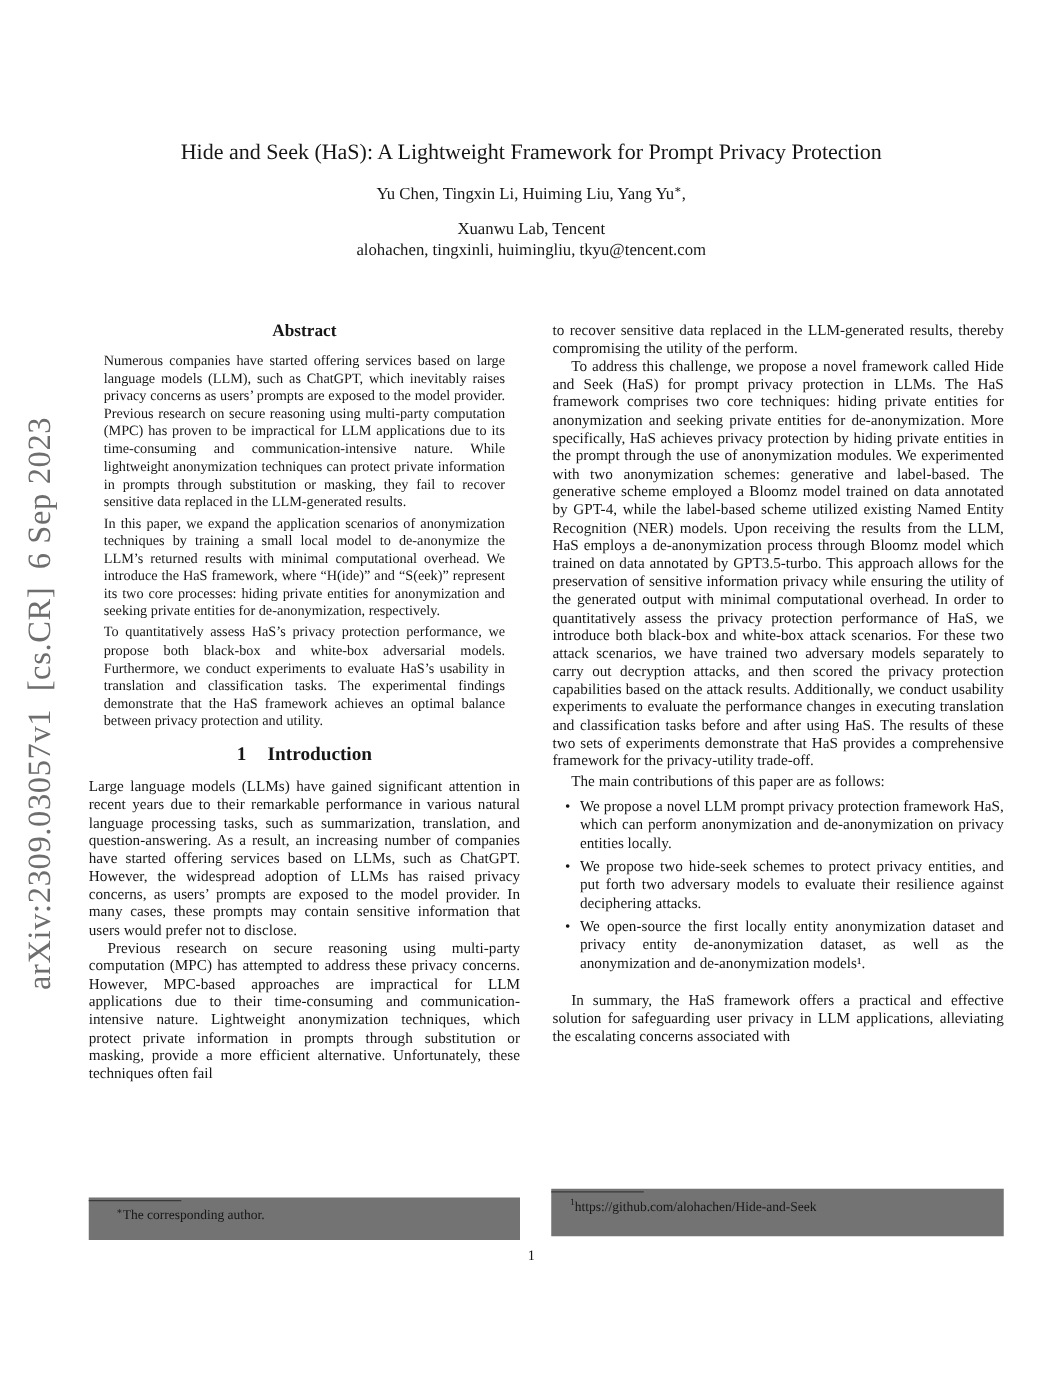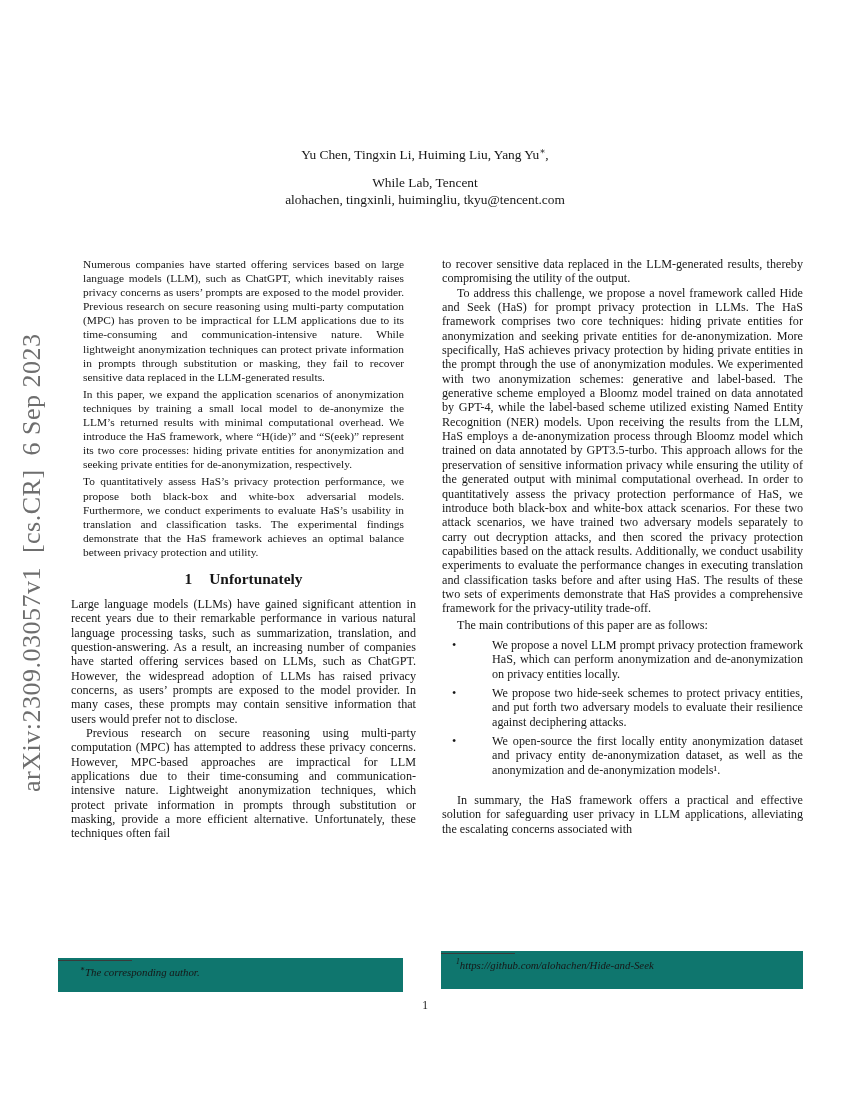--- a/index.html
+++ b/index.html
@@ -82,66 +82,68 @@
     margin:0 0 5px 0;
   }
   .bullet .dot{
     width:12px;flex:none;
     font-size:12.15px;line-height:14.35px;
   }
   .bullet .btext{
     flex:1;
     font-size:12.15px;line-height:14.35px;
     text-align:justify;
-    hyphens:auto;margin-left:28px;-webkit-hyphens:auto;
+    hyphens:auto;-webkit-hyphens:auto;
   }
   p.summary{margin-top:16px;}
   
-  .fn{position:absolute;background:#0f766e;padding-top:2px;font-style:italic;}
-  .fn-left{left:58px;top:958px;width:345px;height:32px;}
+  .fn{position:absolute;background:#737373;padding-top:2px;}
+  .fn-left{left:71px;top:958px;width:345px;height:32px;}
   .fn-right{left:441px;top:951px;width:362px;height:36px;}
   .fn-rule{width:74px;border-top:1.2px solid #3a3a3a;margin-bottom:3px;}
   .fn-text{font-size:10.8px;}
   .fn-left .fn-text{padding-left:22px;}
   .fn-right .fn-text{padding-left:15px;}
   .fn-text sup{font-size:7.5px;}
   .fn-link{color:#161616;text-decoration:none;}
   .pagenum{
     position:absolute;top:999px;left:0;right:0;height:22px;
     text-align:center;font-size:11.5px;background:#ffffff;
   }
 </style>
 </head>
 <body>
 
 <div class="page">
 
   <div class="watermark">arXiv:2309.03057v1  [cs.CR]  6 Sep 2023</div>
 
+  <h1 class="title">Hide and Seek (HaS): A Lightweight Framework for Prompt Privacy Protection</h1>
 
   <div class="authors"><span>Yu Chen, Tingxin Li, Huiming Liu, Yang Yu</span><sup>∗</sup><span>,</span></div>
 
-  <div class="affil">While Lab, Tencent</div>
+  <div class="affil">Xuanwu Lab, Tencent</div>
   <div class="emails">alohachen, tingxinli, huimingliu, tkyu@tencent.com</div>
 
   <div class="cols">
 
     <div class="col-left">
+      <div class="abs-head">Abstract</div>
       <div class="abstract">
         <p>Numerous companies have started offering services based on large language models (LLM), such as ChatGPT, which inevitably raises privacy concerns as users’ prompts are exposed to the model provider. Previous research on secure reasoning using multi-party computation (MPC) has proven to be impractical for LLM applications due to its time-consuming and communication-intensive nature. While lightweight anonymization techniques can protect private information in prompts through substitution or masking, they fail to recover sensitive data replaced in the LLM-generated results.</p>
         <p>In this paper, we expand the application scenarios of anonymization techniques by training a small local model to de-anonymize the LLM’s returned results with minimal computational overhead. We introduce the HaS framework, where “H(ide)” and “S(eek)” represent its two core processes: hiding private entities for anonymization and seeking private entities for de-anonymization, respectively.</p>
         <p>To quantitatively assess HaS’s privacy protection performance, we propose both black-box and white-box adversarial models. Furthermore, we conduct experiments to evaluate HaS’s usability in translation and classification tasks. The experimental findings demonstrate that the HaS framework achieves an optimal balance between privacy protection and utility.</p>
       </div>
-      <div class="sec-head"><span>1</span><span class="sec-word">Unfortunately</span></div>
+      <div class="sec-head"><span>1</span><span class="sec-word">Introduction</span></div>
       <p class="body">Large language models (LLMs) have gained significant attention in recent years due to their remarkable performance in various natural language processing tasks, such as summarization, translation, and question-answering. As a result, an increasing number of companies have started offering services based on LLMs, such as ChatGPT. However, the widespread adoption of LLMs has raised privacy concerns, as users’ prompts are exposed to the model provider. In many cases, these prompts may contain sensitive information that users would prefer not to disclose.</p>
       <p class="body ind">Previous research on secure reasoning using multi-party computation (MPC) has attempted to address these privacy concerns. However, MPC-based approaches are impractical for LLM applications due to their time-consuming and communication-intensive nature. Lightweight anonymization techniques, which protect private information in prompts through substitution or masking, provide a more efficient alternative. Unfortunately, these techniques often fail</p>
     </div>
 
     <div class="col-right">
-      <p class="body">to recover sensitive data replaced in the LLM-generated results, thereby compromising the utility of the output.</p>
+      <p class="body">to recover sensitive data replaced in the LLM-generated results, thereby compromising the utility of the perform.</p>
       <p class="body ind">To address this challenge, we propose a novel framework called Hide and Seek (HaS) for prompt privacy protection in LLMs. The HaS framework comprises two core techniques: hiding private entities for anonymization and seeking private entities for de-anonymization. More specifically, HaS achieves privacy protection by hiding private entities in the prompt through the use of anonymization modules. We experimented with two anonymization schemes: generative and label-based. The generative scheme employed a Bloomz model trained on data annotated by GPT-4, while the label-based scheme utilized existing Named Entity Recognition (NER) models. Upon receiving the results from the LLM, HaS employs a de-anonymization process through Bloomz model which trained on data annotated by GPT3.5-turbo. This approach allows for the preservation of sensitive information privacy while ensuring the utility of the generated output with minimal computational overhead. In order to quantitatively assess the privacy protection performance of HaS, we introduce both black-box and white-box attack scenarios. For these two attack scenarios, we have trained two adversary models separately to carry out decryption attacks, and then scored the privacy protection capabilities based on the attack results. Additionally, we conduct usability experiments to evaluate the performance changes in executing translation and classification tasks before and after using HaS. The results of these two sets of experiments demonstrate that HaS provides a comprehensive framework for the privacy-utility trade-off.</p>
       <p class="body ind lead">The main contributions of this paper are as follows:</p>
 
       <div class="bullet">
         <span class="dot">•</span>
         <span class="btext">We propose a novel LLM prompt privacy protection framework HaS, which can perform anonymization and de-anonymization on privacy entities locally.</span>
       </div>
       <div class="bullet">
         <span class="dot">•</span>
         <span class="btext">We propose two hide-seek schemes to protect privacy entities, and put forth two adversary models to evaluate their resilience against deciphering attacks.</span>

